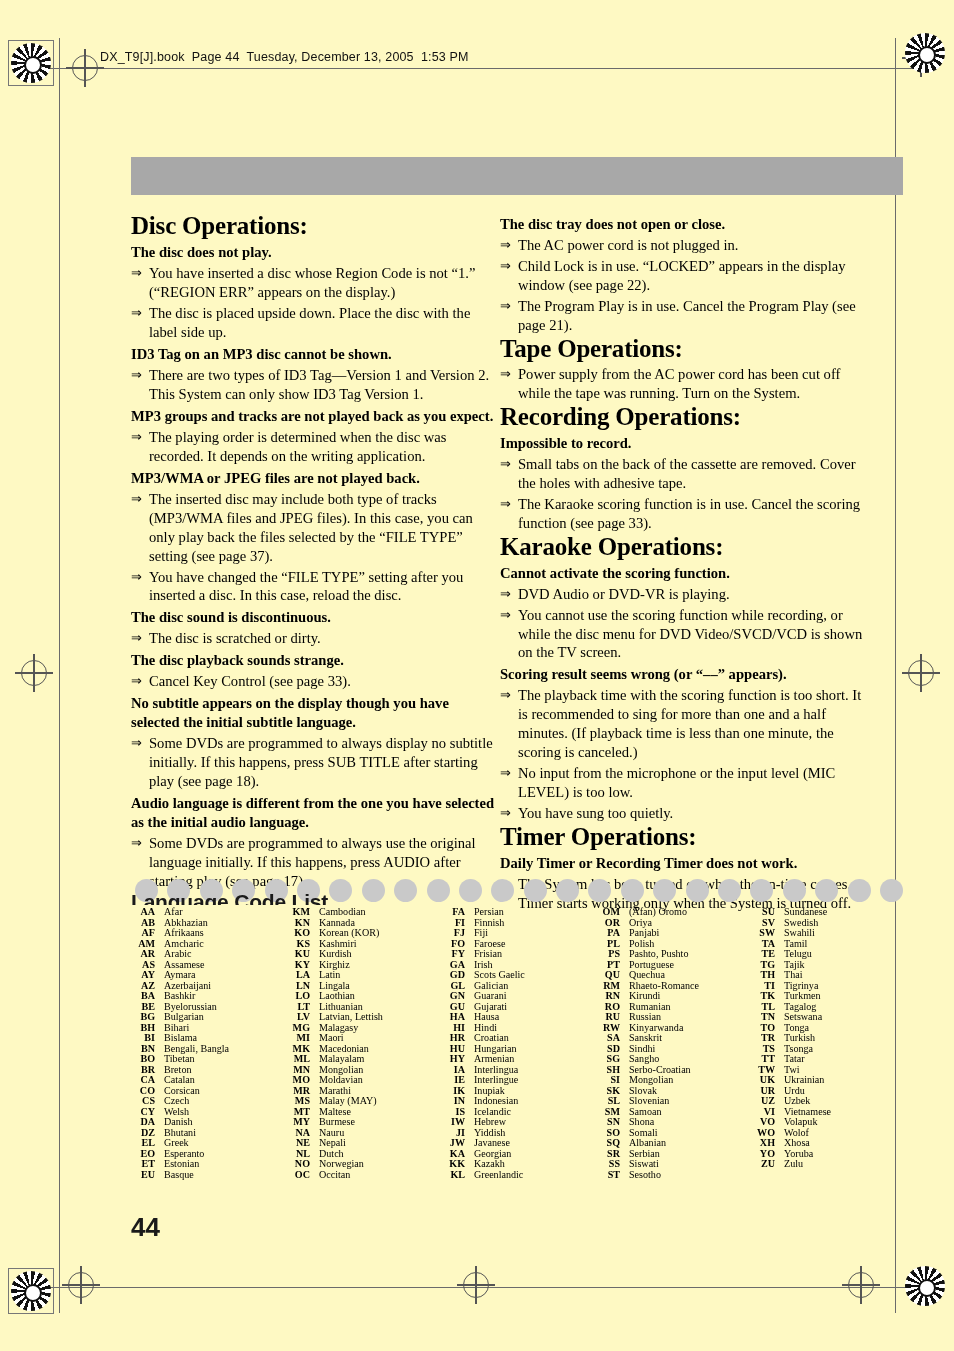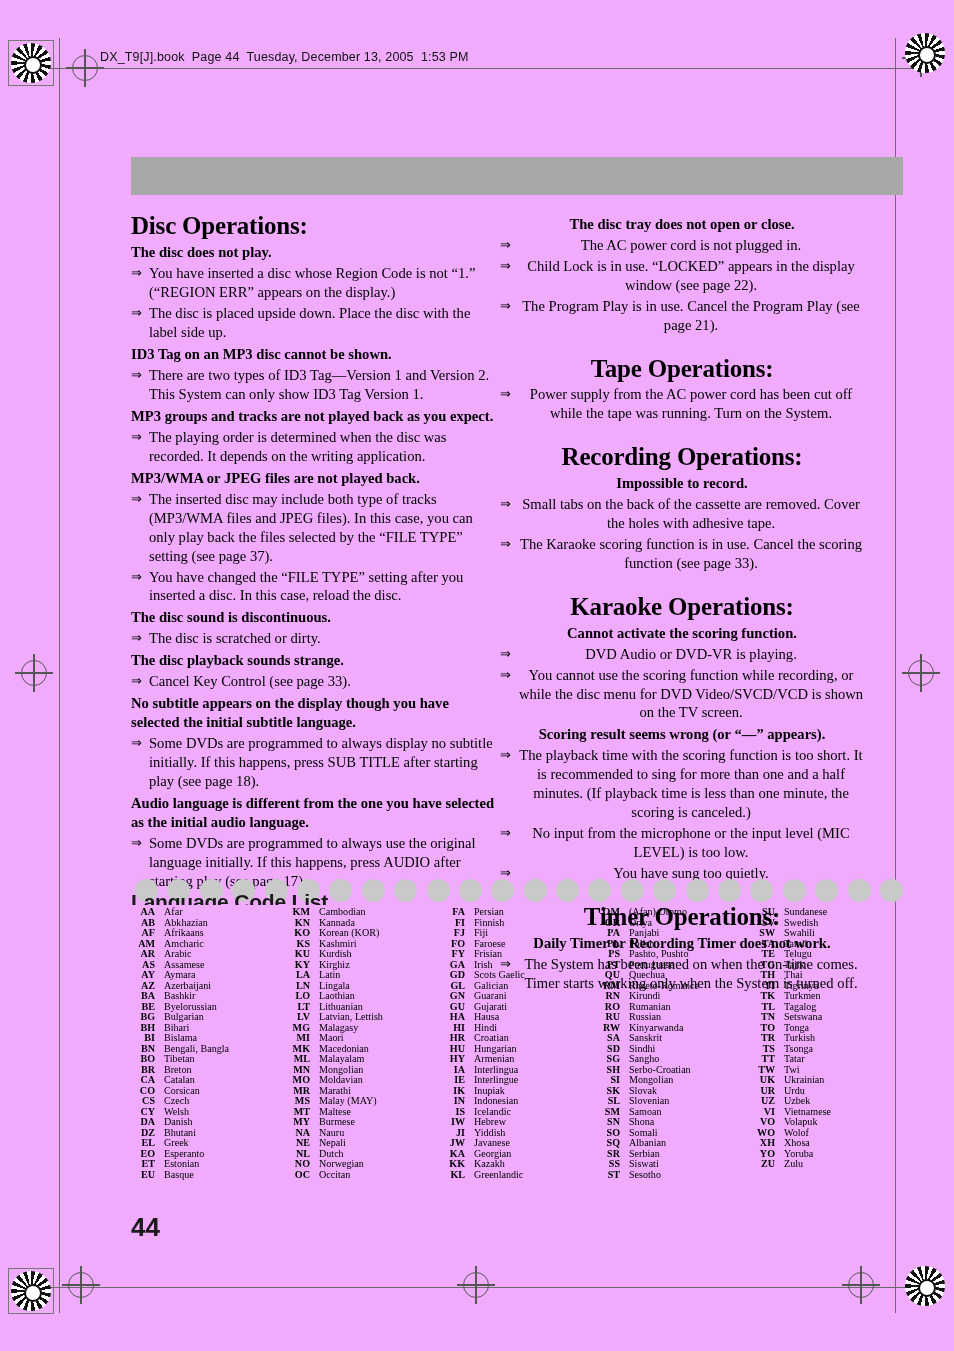--- a/index.html
+++ b/index.html
@@ -4,21 +4,21 @@
 <style>
   html, body {
     margin: 0;
     padding: 0;
     background: #ffffff;
   }
   .page {
     position: relative;
     width: 954px;
     height: 1351px;
-    background: #f0abfc;
+    background: #fef9c3;
     overflow: hidden;
     font-family: "Liberation Serif", serif;
   }
 
   
   .reg {
     position: absolute;
     width: 26px;
     height: 26px;
     border-radius: 50%;
@@ -91,32 +91,32 @@
   }
 
   
   .col {
     position: absolute;
     top: 212px;
     width: 364px;
     color: #000;
   }
   .col-left  { left: 131px; }
-  .col-right { left: 500px; text-align: center; }
+  .col-right { left: 500px; }
 
   h2.section {
     font-family: Liberation Serif, serif;
     font-weight: bold;
     font-size: 25px;
     margin: 0 0 2px 0;
     letter-spacing: -0.2px;
     line-height: 1.12;
     color: #000;
   }
-  h2.section.spaced { margin-top: 20px; }
+  h2.section.spaced { margin-top: 0; }
 
   .q {
     font-family: "Liberation Serif", serif;
     font-weight: bold;
     font-size: 14.6px;
     line-height: 1.30;
     margin: 3px 0 0 0;
   }
   .a {
     position: relative;

